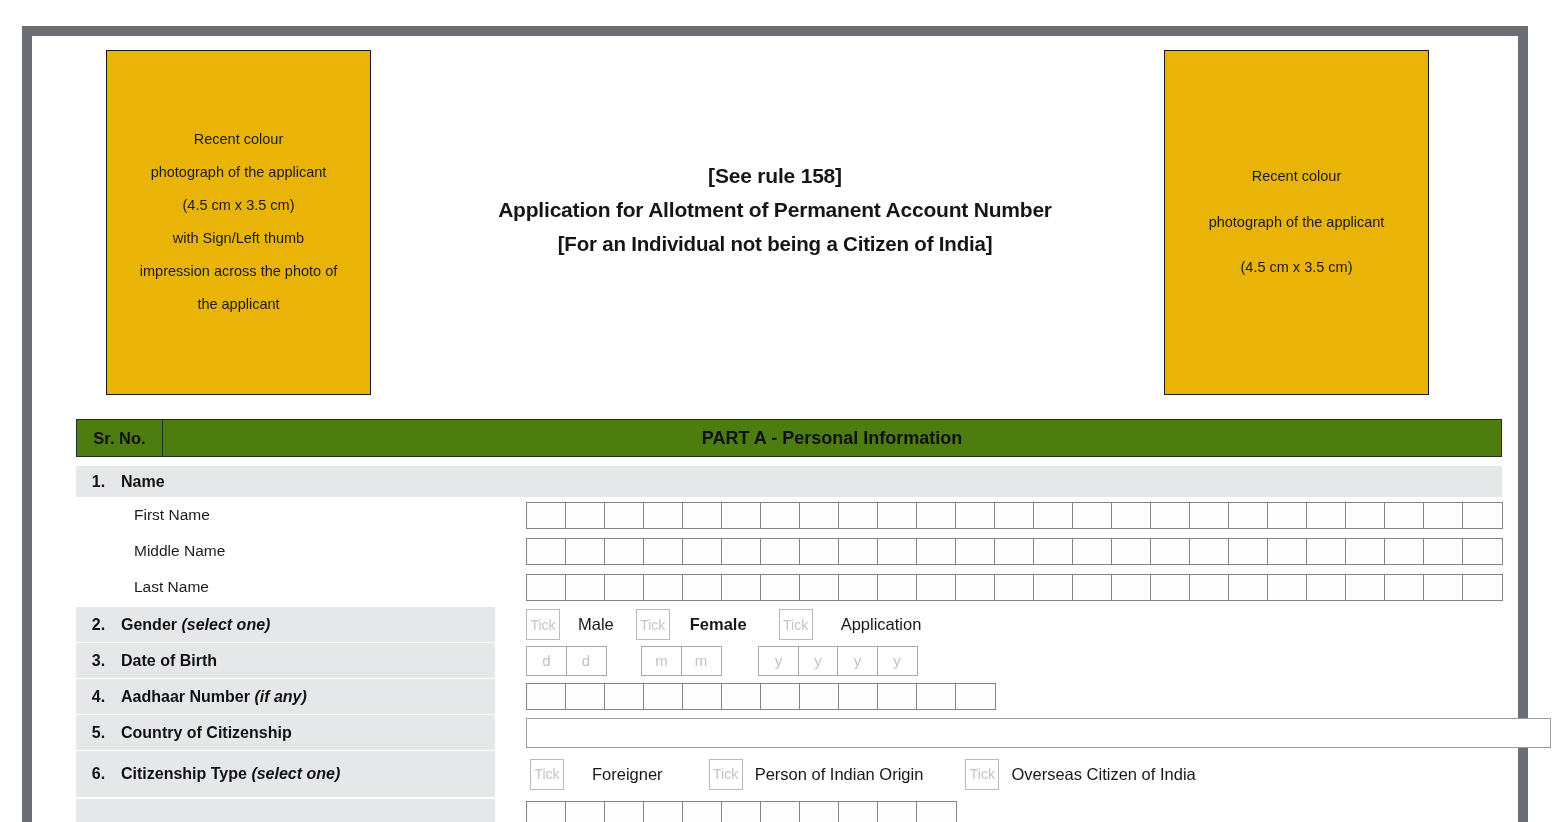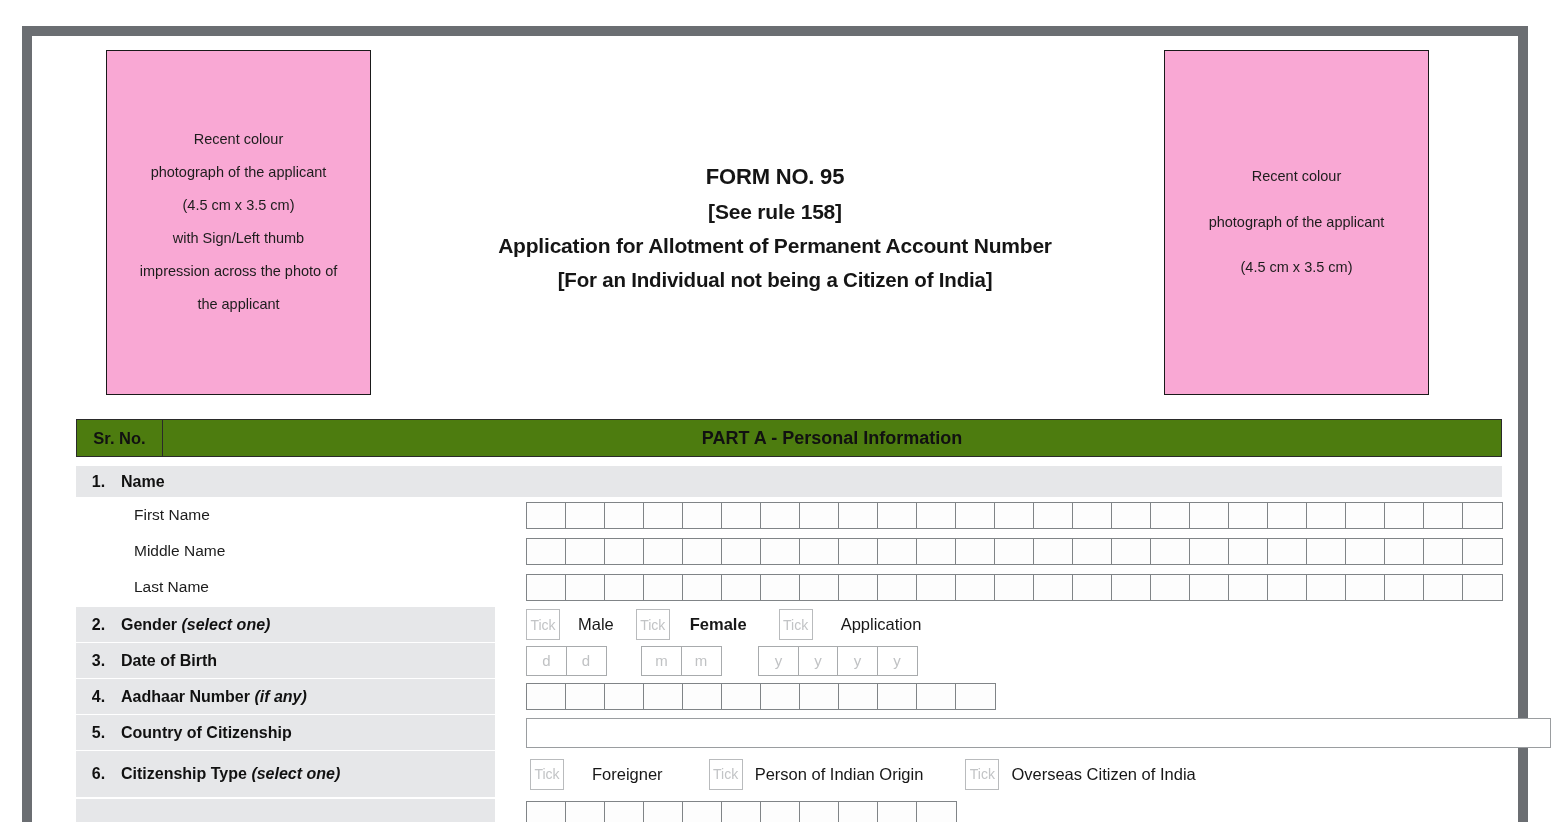--- a/index.html
+++ b/index.html
@@ -29,21 +29,21 @@
   #page{
     position:absolute;left:32px;top:36px;
     width:1486px;height:786px;
     background:#ffffff;
   }
 
   
   .photo-box{
     position:absolute;
     border:1.5px solid #1a1a1a;
-    background:#f9a8d4;
+    background:#eab308;
     display:flex;flex-direction:column;
     align-items:center;justify-content:center;
     box-sizing:border-box;
   }
   #photo-left{ left:74px; top:14px; width:265px; height:345px; }
   #photo-right{ left:1132px; top:14px; width:265px; height:345px; }
   .photo-line{
     font-size:14.5px;color:#1d1d1d;text-align:center;
     line-height:1.1;margin:8.5px 0;white-space:nowrap;
   }
@@ -165,21 +165,20 @@
       <div class="photo-line">the applicant</div>
     </div>
 
     <div class="photo-box" id="photo-right">
       <div class="photo-line">Recent colour</div>
       <div class="photo-line">photograph of the applicant</div>
       <div class="photo-line">(4.5 cm x 3.5 cm)</div>
     </div>
 
     <div id="title-block">
-      <div class="title-line" id="title-1">FORM NO. 95</div>
       <div class="title-line" id="title-2">[See rule 158]</div>
       <div class="title-line" id="title-3">Application for Allotment of Permanent Account Number</div>
       <div class="title-line" id="title-4">[For an Individual not being a Citizen of India]</div>
     </div>
 
     <div id="form-table">
 
       <div id="header-row">
         <div id="srno-cell">Sr. No.</div>
         <div id="partA-cell">PART A - Personal Information</div>

